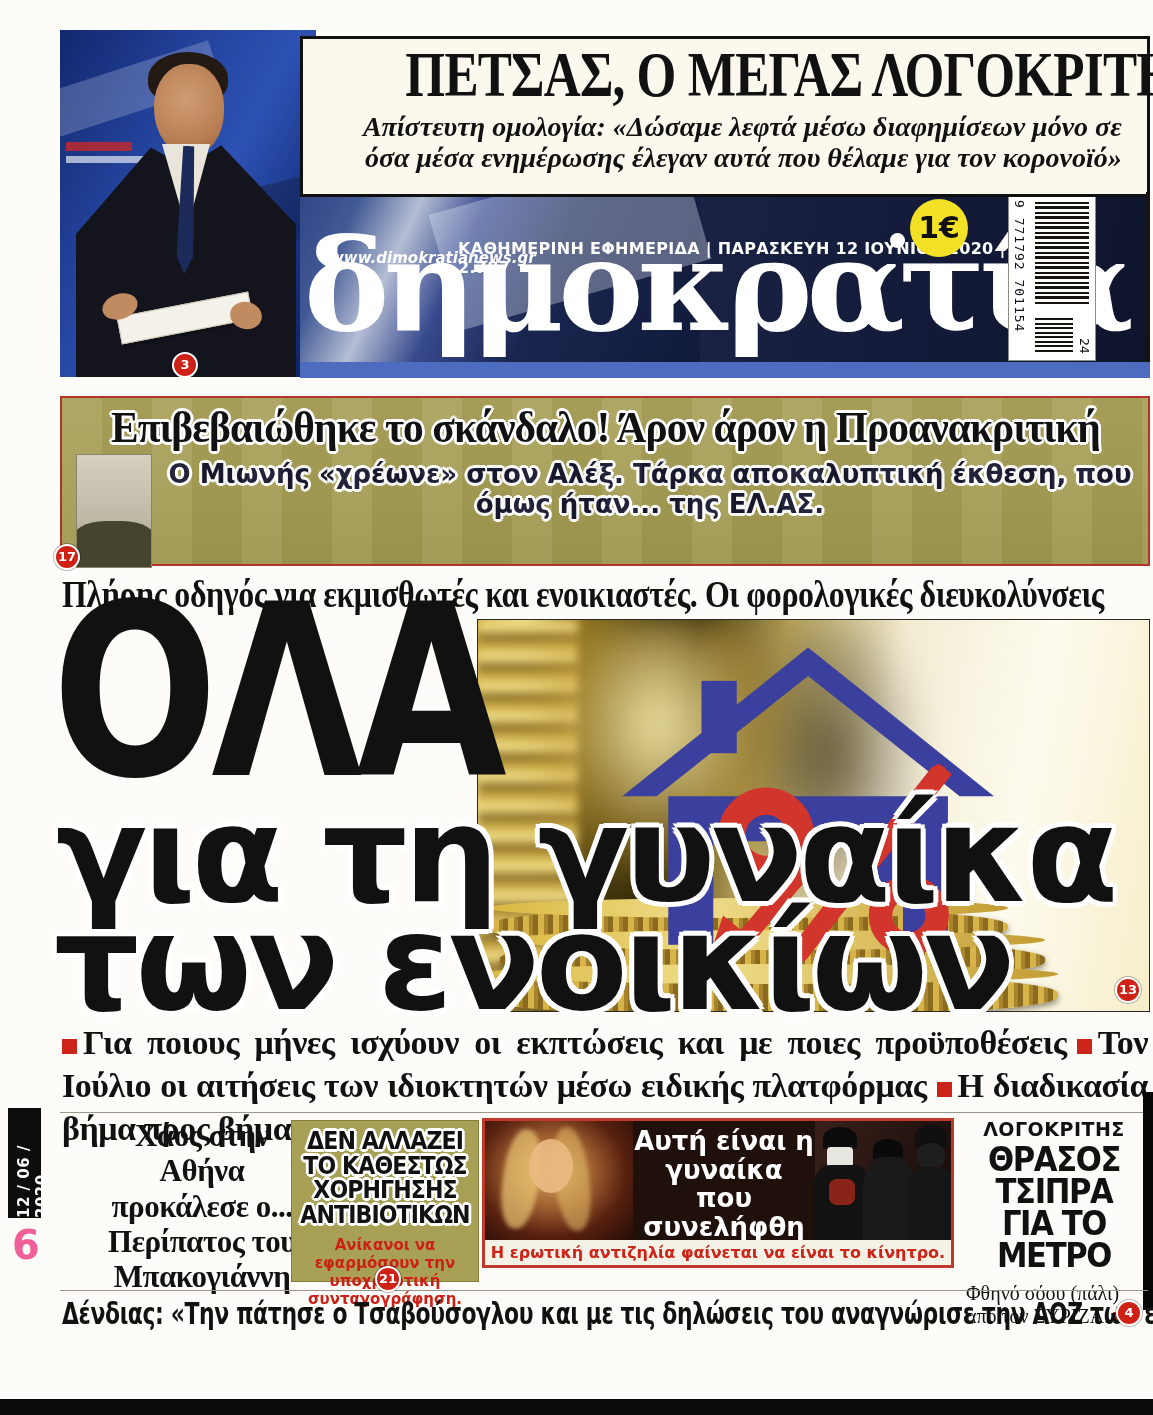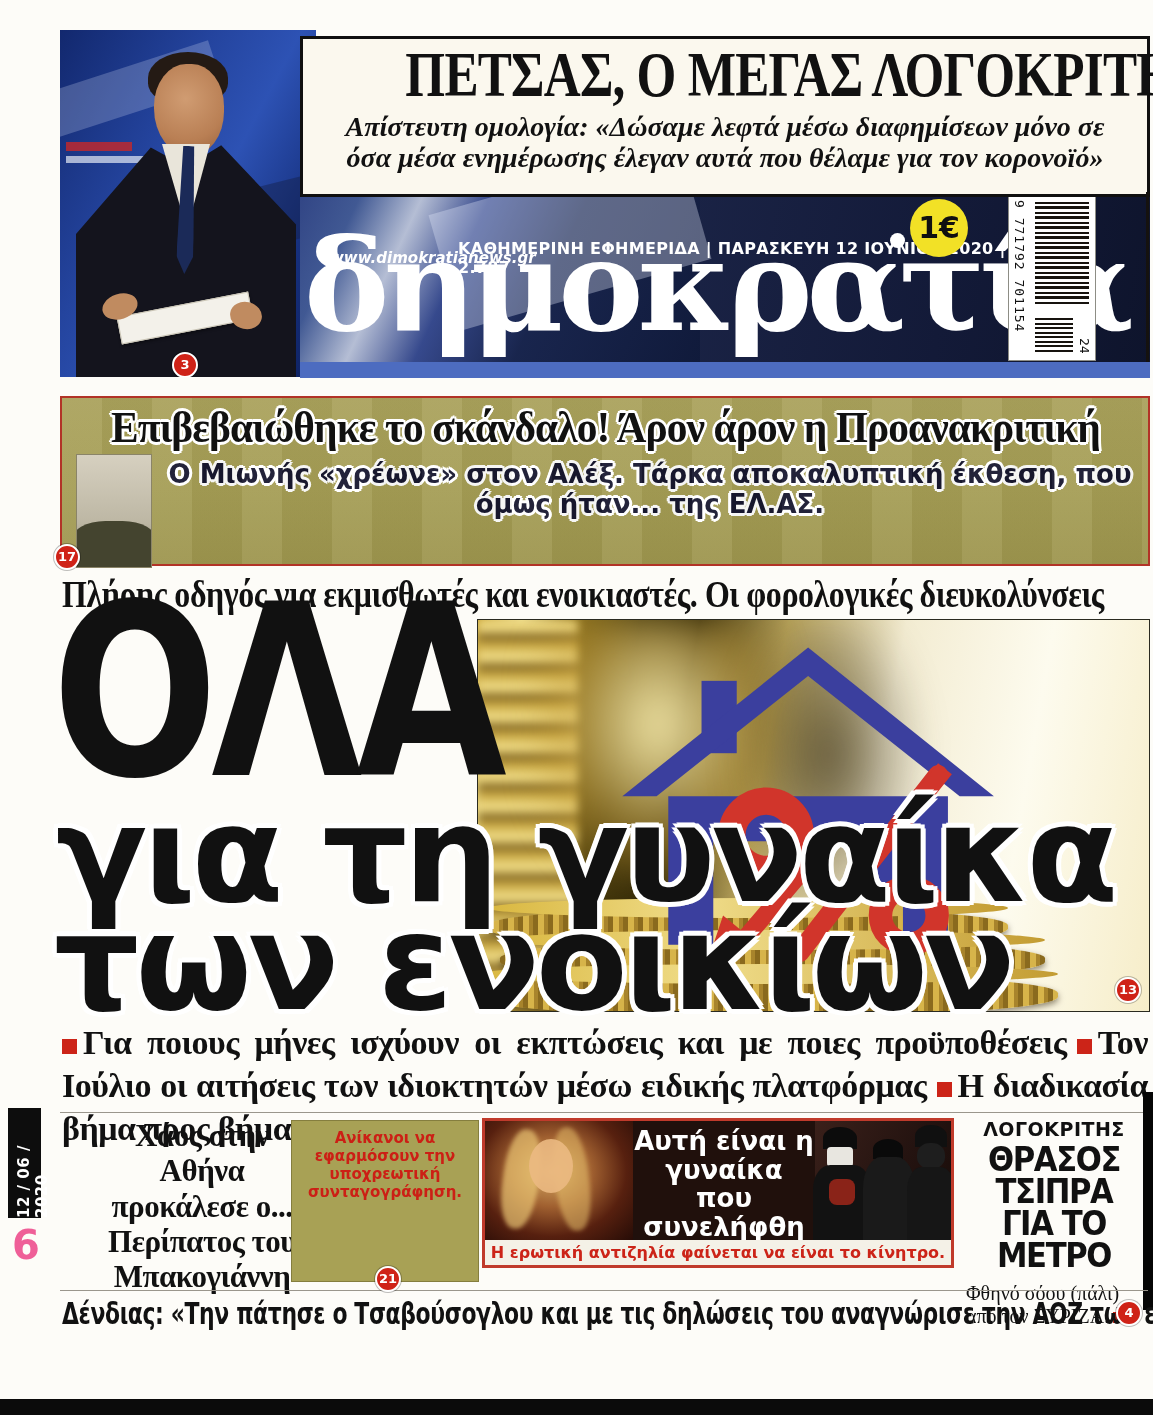--- a/index.html
+++ b/index.html
@@ -36,21 +36,21 @@
      transform:rotate(-11deg);box-shadow:0 2px 3px rgba(0,0,0,.4);}
   .pp-hand1{left:42px;top:264px;width:36px;height:25px;border-radius:50%;background:#c08b60;transform:rotate(-18deg);}
   .pp-hand2{left:170px;top:272px;width:32px;height:27px;border-radius:50%;background:#c08b60;transform:rotate(12deg);}
 
   
   #top-box{left:300px;top:36px;width:850px;height:161px;background:#fbf8ee;border:3px solid #101010;box-sizing:border-box;text-align:center;}
   #top-headline{margin-top:4px;font-family:"Liberation Serif","DejaVu Serif",serif;font-weight:bold;
      font-size:64px;line-height:1.0;letter-spacing:-1px;}
   #top-headline span{display:inline-block;transform:scaleX(.80);transform-origin:center;white-space:nowrap;}
   #top-subhead{margin:4px auto 0;width:94%;font-family:"Liberation Serif","DejaVu Serif",serif;
-     font-weight:bold;font-style:italic;font-size:28px;line-height:1.12;}
+     font-weight:bold;font-style:italic;font-size:28px;line-height:1.12;text-align:right;}
 
   
   #masthead{left:300px;top:197px;width:850px;height:181px;overflow:hidden;
      background:linear-gradient(100deg,#232b52 0%,#1b2447 40%,#131a38 75%,#0e142c 100%);}
   .mh-flag1{left:-30px;top:-10px;width:430px;height:200px;
      background:linear-gradient(115deg,#2a3d85 0%,#46619f 18%,#cfd8ec 30%,#3a4f98 43%,#18254e 62%,#0e1838 100%);opacity:.85;}
   .mh-flag2{left:140px;top:-20px;width:260px;height:120px;background:rgba(225,232,248,.35);transform:rotate(-16deg);}
   #mh-website{left:30px;top:52px;font:bold italic 15px "DejaVu Sans",sans-serif;color:#fff;z-index:4;}
   #mh-info{left:158px;top:42px;font:bold 16px "DejaVu Sans",sans-serif;color:#fff;letter-spacing:.3px;z-index:4;}
   #mh-logo{left:4px;top:24px;font-family:"DejaVu Serif","Liberation Serif",serif;font-weight:bold;
@@ -264,20 +264,21 @@
   <div id="date-box" class="abs">
     <div id="date-text" class="abs">12 / 06 / 2020</div>
   </div>
   <div id="margin-page" class="abs">6</div>
 
   <div id="athens" class="abs">
     <div id="athens-h">Χάος στην Αθήνα προκάλεσε ο... Περίπατος του Μπακογιάννη</div>
   </div>
 
   <div id="antibiotics" class="abs">
+    <div id="anti-h" class="outline"><span>ΔΕΝ ΑΛΛΑΖΕΙ ΤΟ ΚΑΘΕΣΤΩΣ ΧΟΡΗΓΗΣΗΣ ΑΝΤΙΒΙΟΤΙΚΩΝ</span></div>
     <div id="anti-sub">Ανίκανοι να εφαρμόσουν την υποχρεωτική συνταγογράφηση.</div>
     <div class="refbadge" style="left:83px;bottom:-11px;">21</div>
   </div>
 
   <div id="vitriol" class="abs">
     <div class="abs vt-woman">
       <div class="abs vt-hair1"></div>
       <div class="abs vt-hair2"></div>
       <div class="abs vt-face"></div>
     </div>

